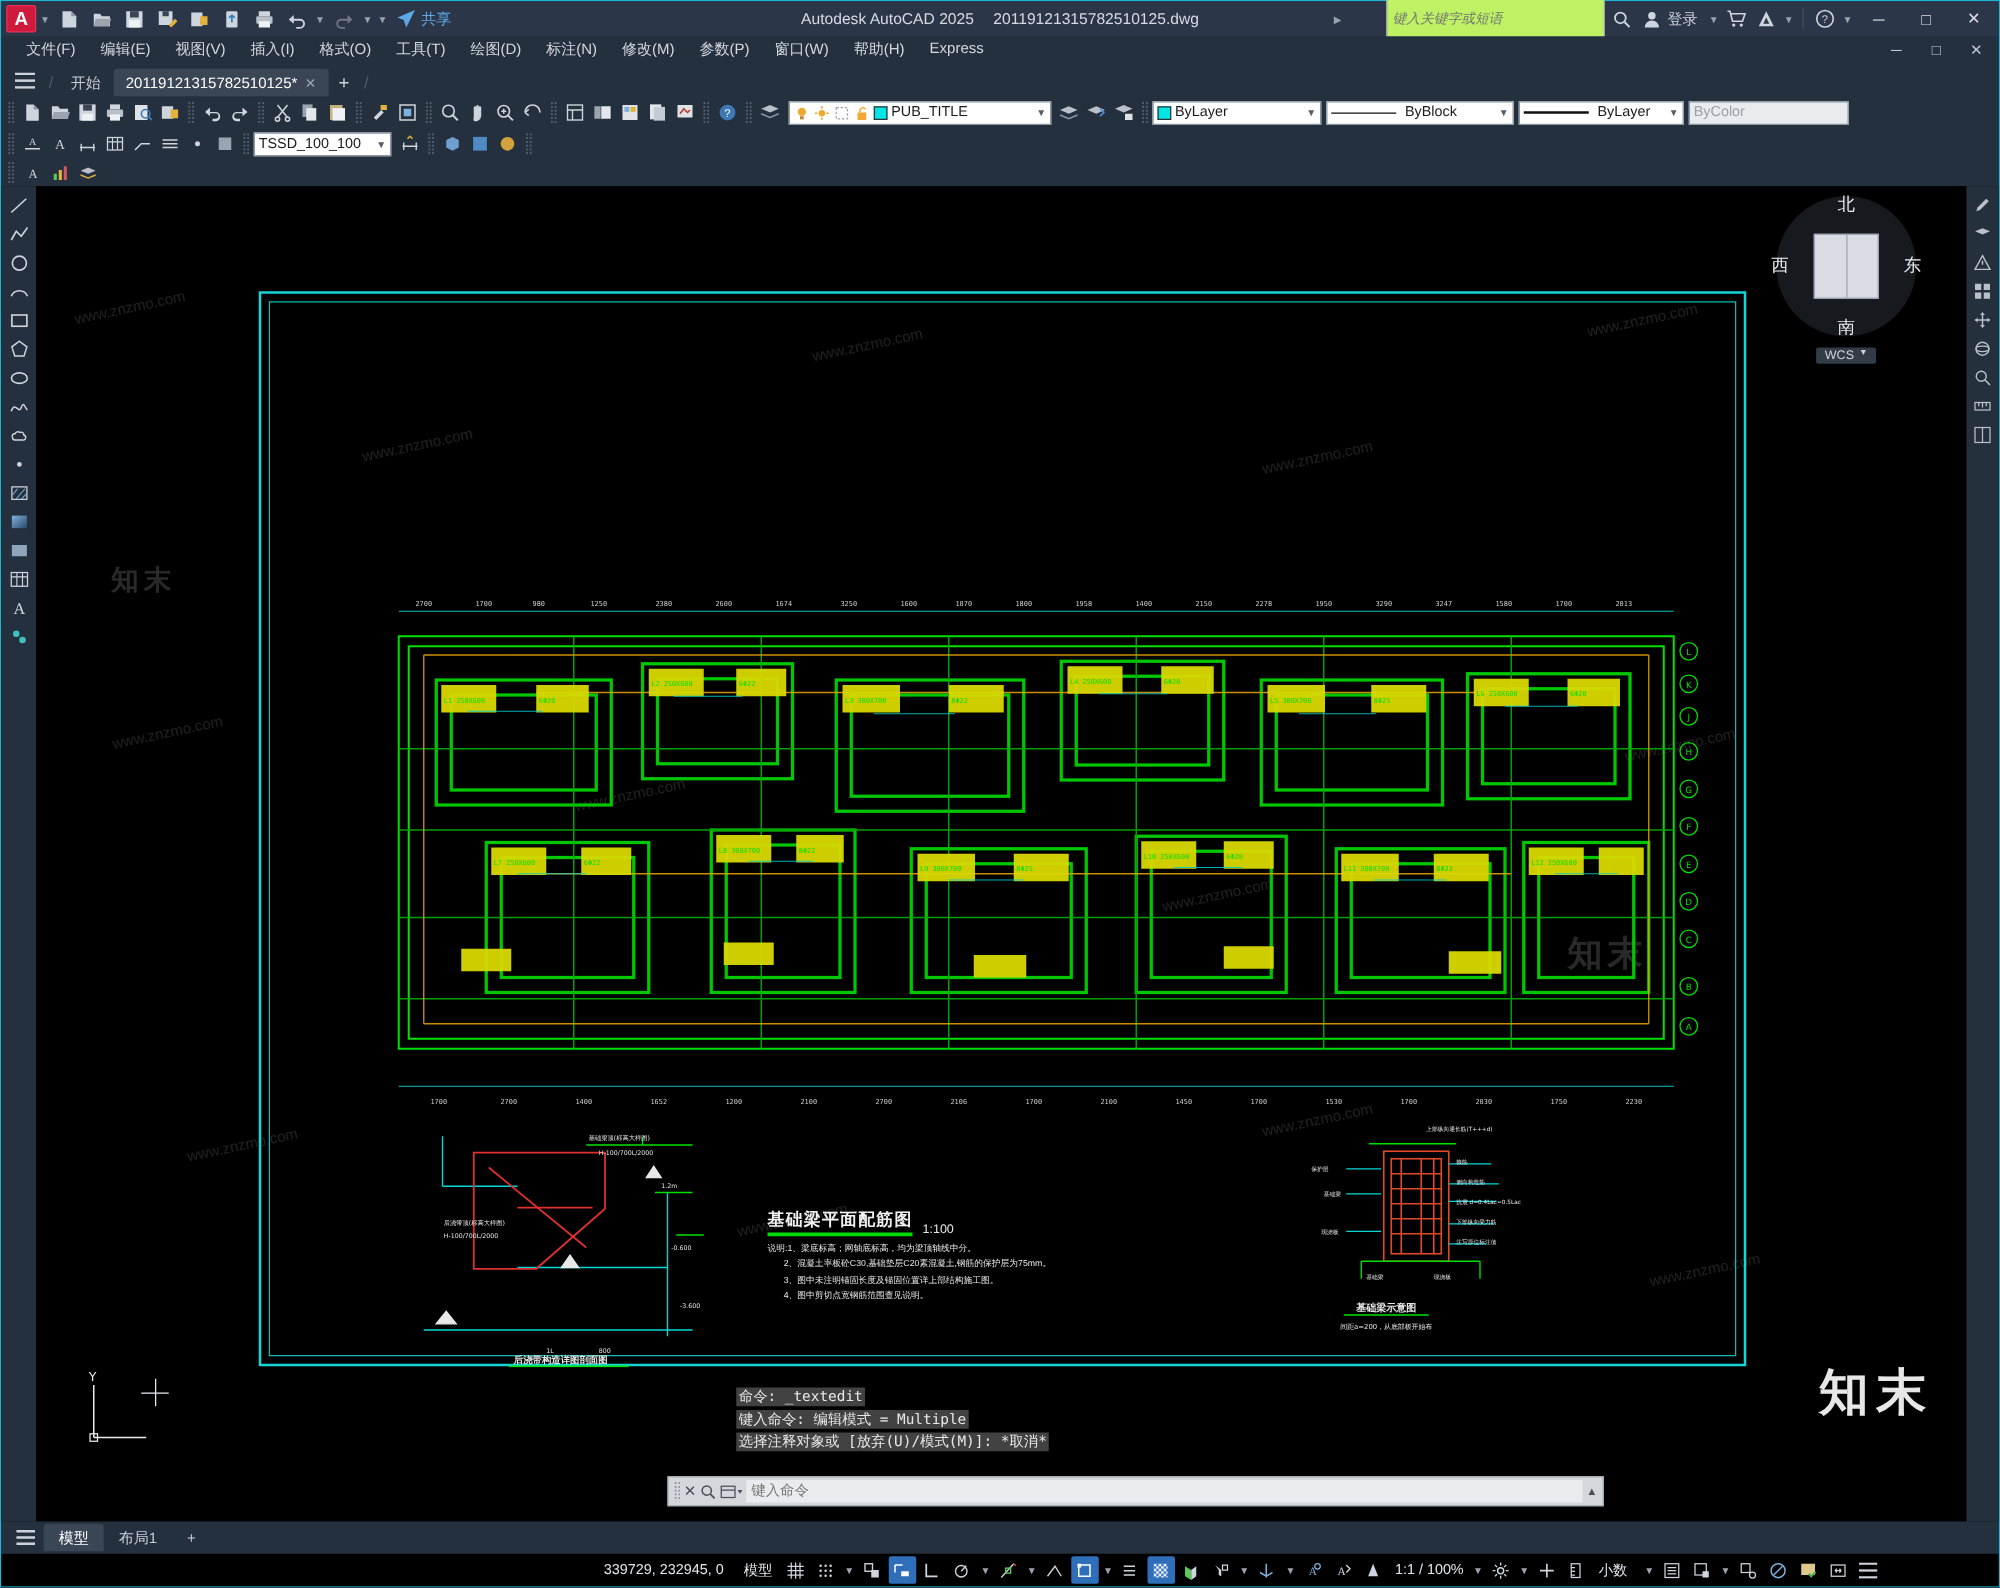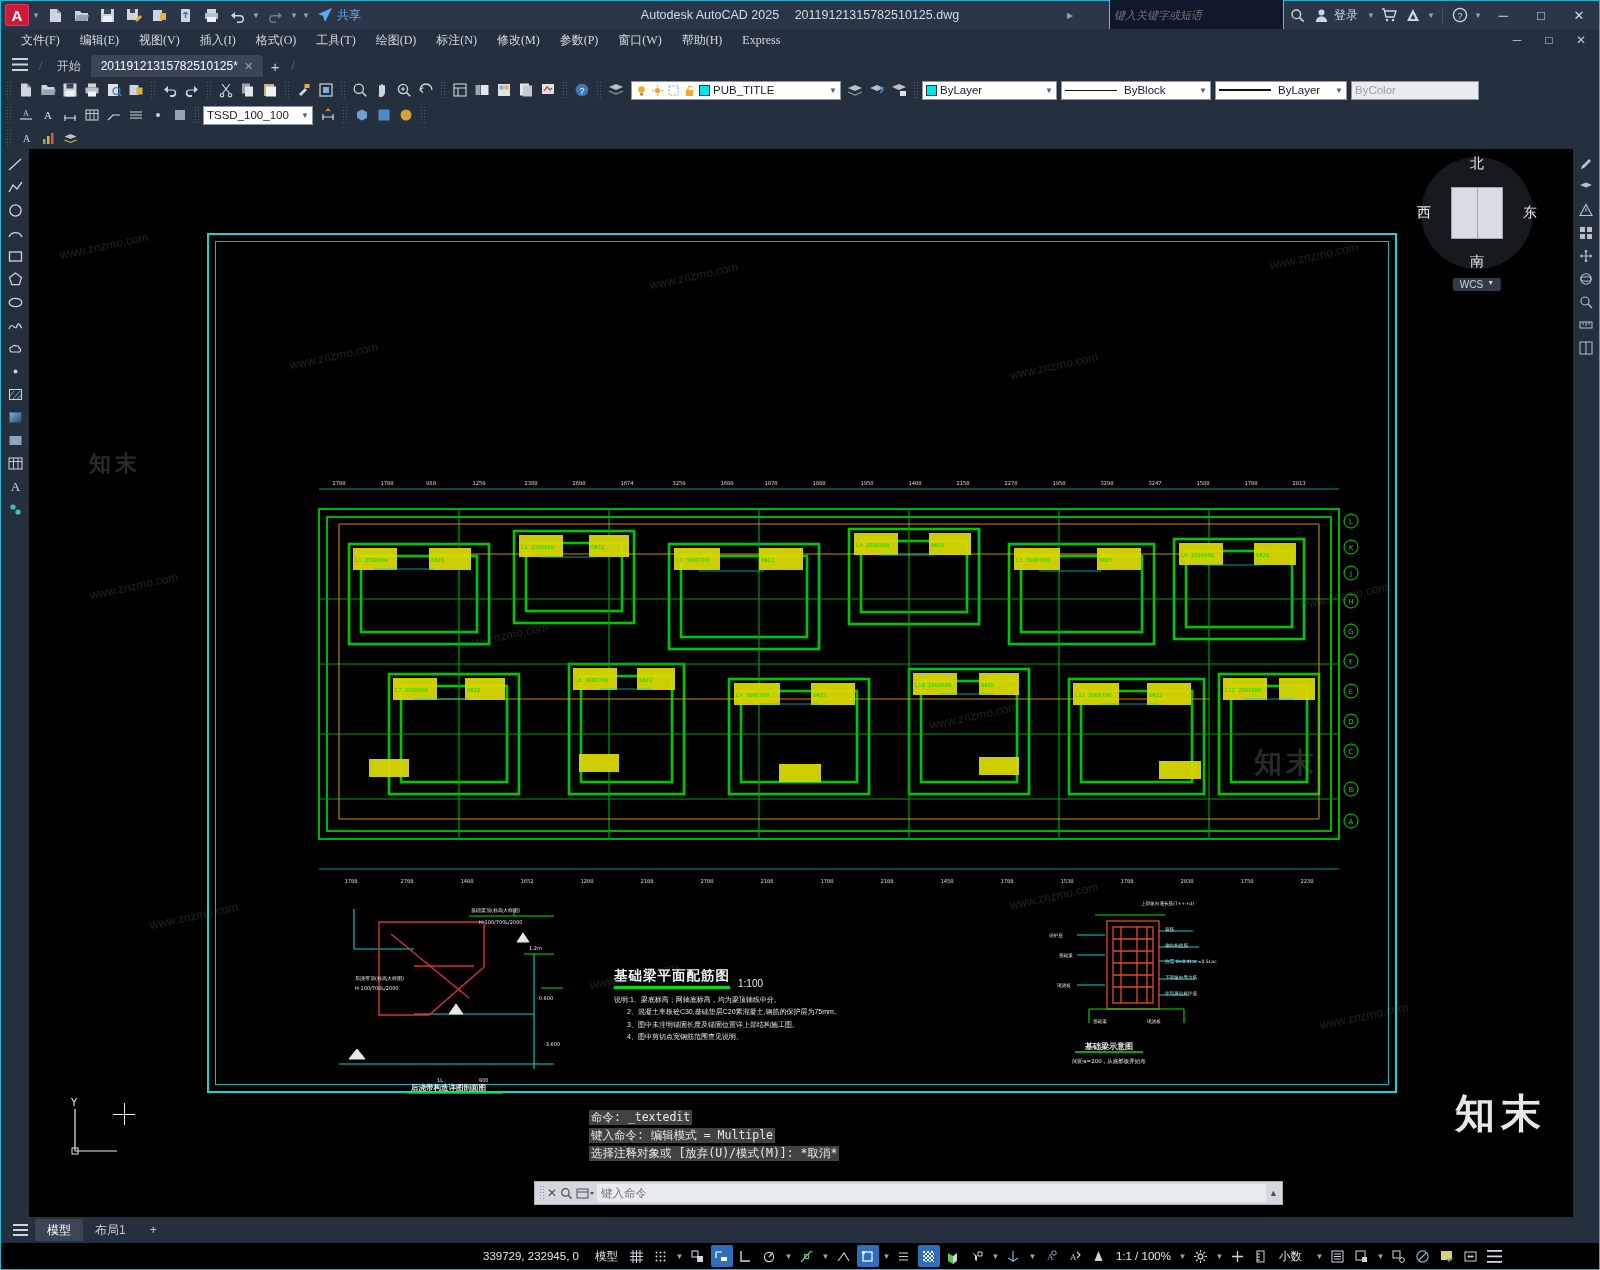--- a/index.html
+++ b/index.html
@@ -23,34 +23,34 @@
   .qbtn { width: 24px; height: 24px; display:flex; align-items:center; justify-content:center;
           color:#c6ccd6; }
   .qbtn svg { display:block; }
   .caret { width: 10px; height: 24px; display:flex; align-items:center; justify-content:center;
            color:#97a0ad; font-size: 8px;}
   .share { display:flex; align-items:center; gap:4px; color:#5fa8e8; font-size:12px; margin-left:4px;}
   .apptitle { position:absolute; left:0; right:0; text-align:center; color:#d6dbe3; font-size:12.5px;
               pointer-events:none; }
   .apptitle span { margin: 0 6px; }
   .tbright { margin-left:auto; display:flex; align-items:center; gap:2px; padding-right:2px;}
-  .searchbox { width: 175px; height:33px; background:#0f172a; border:1px solid #9aa3af;
+  .searchbox { width: 175px; height:33px; background:#bef264; border:1px solid #9aa3af;
                display:flex; align-items:center; padding:0 4px;margin-left:32px; }
   .searchbox input { border:0; outline:0; background:transparent; width:100%; font-size:11px;
                      color:#6b7280; font-style: italic; font-family:"Liberation Sans",sans-serif;}
   .tb-ico { width:22px; height:22px; display:flex; align-items:center; justify-content:center;
             color:#c6ccd6; }
   .loginlbl { color:#cfd5de; font-size:12px; margin-right:6px;}
   .wbtn { width:36px; height:28px; display:flex; align-items:center; justify-content:center;
           color:#d6dbe3; font-size:13px;}
   .divider-v { width:1px; height:16px; background:#46525f; margin:0 4px;}
 
   
-  .menubar { height:22px; background:#25303f; display:flex; align-items:center; padding-left:10px;
-             flex: 0 0 22px; position:relative;font-family:Liberation Serif, serif;}
+  .menubar { height:22px; background:#25303f; display:flex; align-items:flex-start; padding-left:10px;
+             flex: 0 0 22px; position:relative;}
   .menubar .mi { color:#d3d8e0; font-size:12px; padding:2px 10px; }
   .menubar .mright { margin-left:auto; display:flex; padding-right:2px;}
   .mwbtn { width:32px; height:22px; display:flex; align-items:center; justify-content:center;
            color:#c2c8d2; font-size:12px;}
 
   
   .filetabs { height:26px; background:#25303f; display:flex; align-items:flex-end;
               flex:0 0 26px; padding-left:4px; position:relative;}
   .hamb { width:30px; height:26px; display:flex; align-items:center; justify-content:center; color:#cdd3dc;}
   .slash { color:#4d5b6e; font-size:13px; padding:0 4px 4px; }

